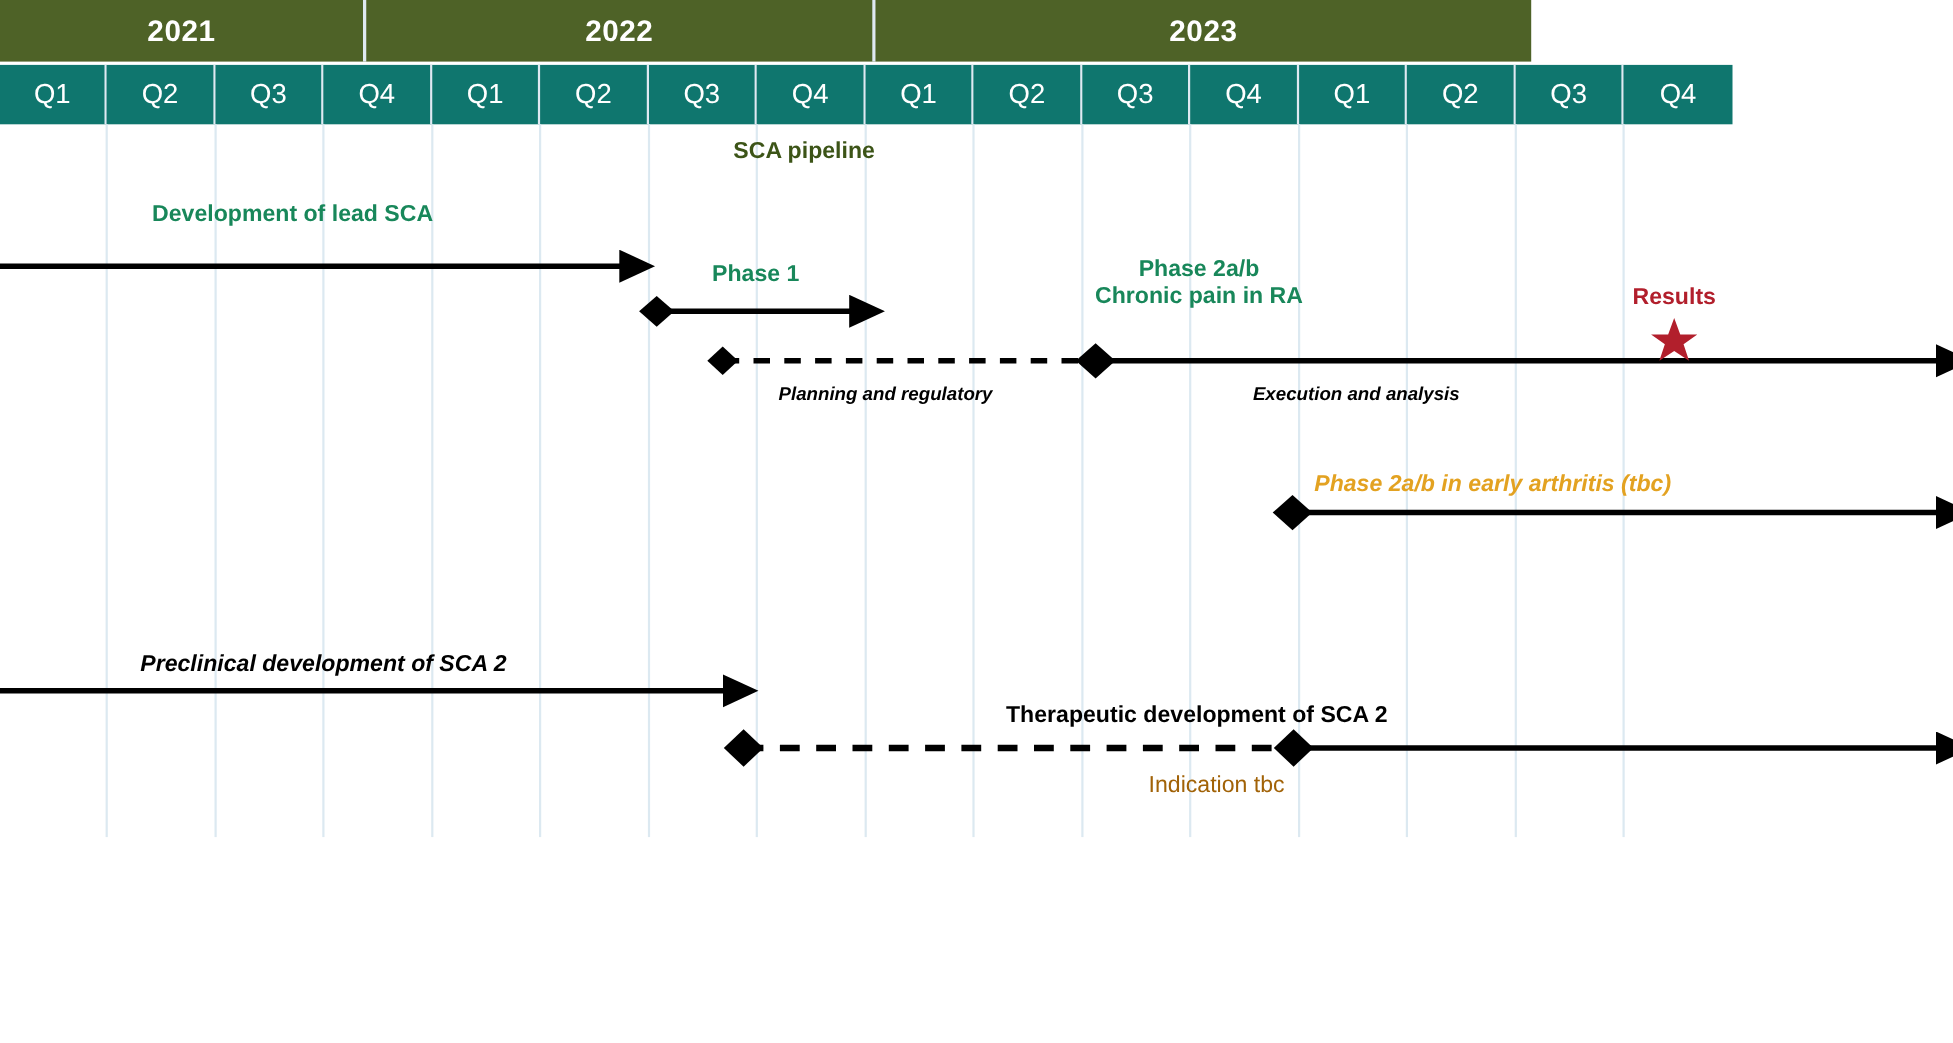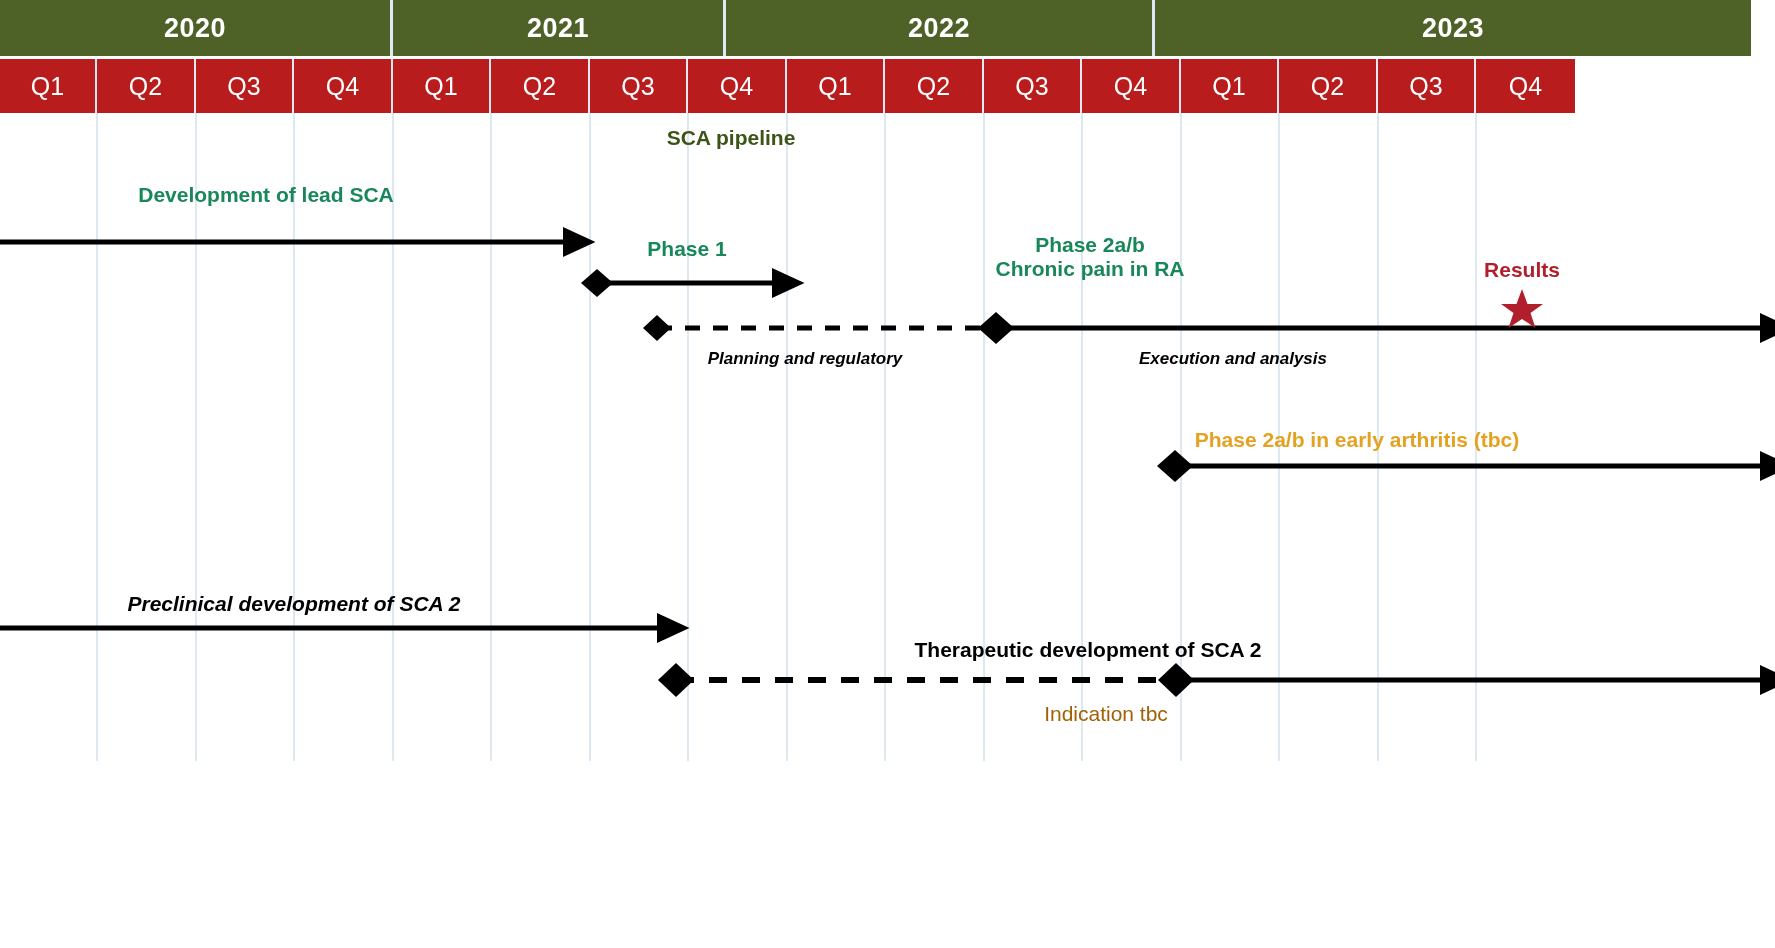--- a/index.html
+++ b/index.html
@@ -45,21 +45,21 @@
     font-weight: bold;
     display: flex;
     align-items: center;
     justify-content: center;
     border-right: 3px solid #dfe9f2;
     box-sizing: border-box;
     letter-spacing: 0.5px;
   }
   .year-cell:last-child { border-right: none; }
   .q-cell {
-    background: #b91c1c;
+    background: #0f766e;
     color: #ffffff;
     font-size: 25px;
     font-weight: normal;
     display: flex;
     align-items: center;
     justify-content: center;
     border-right: 2px solid #dfe9f2;
     box-sizing: border-box;
   }
   .q-cell:last-child { border-right: none; }
@@ -145,27 +145,24 @@
   }
   .footnote .it { font-style: italic; }
 </style>
 </head>
 <body>
 
 <div id="root">
 
   <div class="hdr">
     <div class="hdr-years">
-      <div class="year-cell" style="width:393px">
-          <span>2020</span>
-        </div>
       <div class="year-cell" style="width:333px">
           <span>2021</span>
         </div>
-      <div class="year-cell" style="width:429px">
+      <div class="year-cell" style="width:463px">
           <span>2022</span>
         </div>
       <div class="year-cell" style="width:596px">
           <span>2023</span>
         </div>
     </div>
     <div class="hdr-quarters">
       <div class="q-cell" style="width:97px">
           <span>Q1</span>
         </div>
@@ -276,21 +273,21 @@
       <div>Phase 2a/b</div>
       <div>Chronic pain in RA</div>
     </div>
 
     <div class="lbl lbl-red center" style="left:1522px; top:145px;">Results</div>
 
     <div class="lbl lbl-italic center" style="left:805px; top:236px;">Planning and regulatory</div>
 
     <div class="lbl lbl-italic center" style="left:1233px; top:236px;">Execution and analysis</div>
 
-    <div class="lbl lbl-orange center" style="left:1357px; top:315px;">Phase 2a/b in early arthritis (tbc)</div>
+    <div class="lbl lbl-orange center" style="left:1357px; top:315px;font-style:italic;">Phase 2a/b in early arthritis (tbc)</div>
 
     <div class="lbl lbl-black-bold center" style="left:294px; top:479px;font-style:italic;">Preclinical development of SCA 2</div>
 
     <div class="lbl lbl-black-bold center" style="left:1088px; top:525px;">Therapeutic development of SCA 2</div>
 
     <div class="lbl lbl-black center" style="left:1106px; top:589px;">Indication tbc</div>
 
   </div>
 
 

